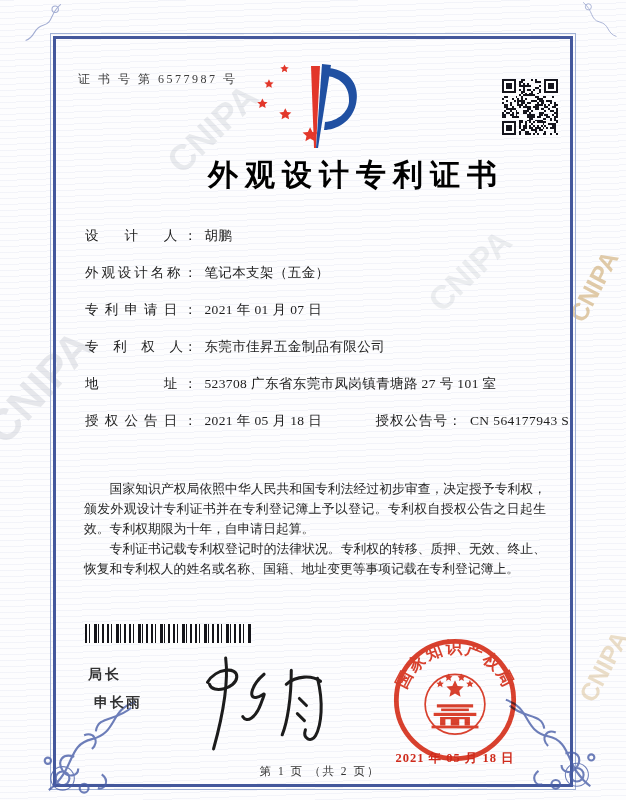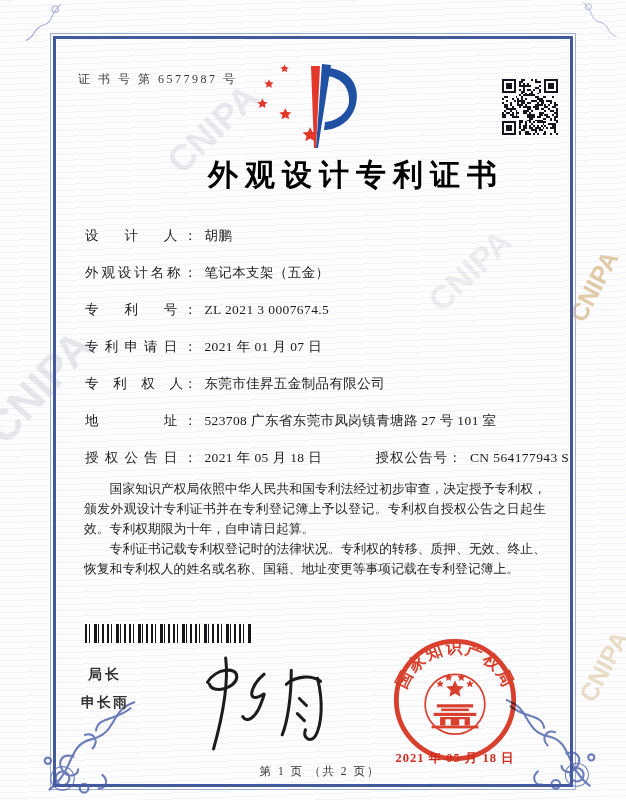--- a/index.html
+++ b/index.html
@@ -31,21 +31,21 @@
     text-align:justify;color:#262626;}
   .paras p{margin:0;text-indent:2em;}
   
   .barcode{position:absolute;left:85px;top:624px;width:166px;height:19px;
     background:repeating-linear-gradient(90deg,
       #15151a 0 2px,#fff 2px 4px,#15151a 4px 5px,#fff 5px 9px,
       #15151a 9px 12px,#fff 12px 13px,#15151a 13px 14px,#fff 14px 17px,
       #15151a 17px 19px,#fff 19px 22px);}
   
   .signer-title{position:absolute;left:88px;top:666px;font-size:14px;font-weight:700;letter-spacing:3px;color:#333;text-align:right;}
-  .signer-name{position:absolute;left:81px;top:694px;font-size:14px;font-weight:700;letter-spacing:2px;color:#333;}
+  .signer-name{position:absolute;left:94px;top:694px;font-size:14px;font-weight:700;letter-spacing:2px;color:#333;}
   .signature{position:absolute;left:182px;top:650px;width:158px;height:106px;}
   
   .seal{position:absolute;left:391px;top:636px;width:128px;height:128px;opacity:.92;mix-blend-mode:multiply;}
   .seal-date{position:absolute;left:385px;top:750px;width:140px;text-align:center;
     font-size:12.5px;font-weight:700;color:#cf2a1b;letter-spacing:1px;}
   
   .footer{position:absolute;left:50px;top:764px;width:540px;text-align:center;
     font-size:11.5px;letter-spacing:2px;color:#333;}
   
   .wm{position:absolute;font-family:"Liberation Sans","DejaVu Sans",sans-serif;
@@ -155,24 +155,20 @@
   </svg>
 
   <div class="fields">
     <div class="f-row">
       <span class="f-label">设　计　人：</span>
       <span class="f-value">胡鹏</span>
     </div>
     <div class="f-row">
       <span class="f-label">外观设计名称：</span>
       <span class="f-value">笔记本支架（五金）</span>
-    </div>
-    <div class="f-row">
-      <span class="f-label">专　利　号：</span>
-      <span class="f-value">ZL 2021 3 0007674.5</span>
     </div>
     <div class="f-row">
       <span class="f-label">专利申请日：</span>
       <span class="f-value">2021 年 01 月 07 日</span>
     </div>
     <div class="f-row">
       <span class="f-label">专　利　权　人：</span>
       <span class="f-value">东莞市佳昇五金制品有限公司</span>
     </div>
     <div class="f-row">

